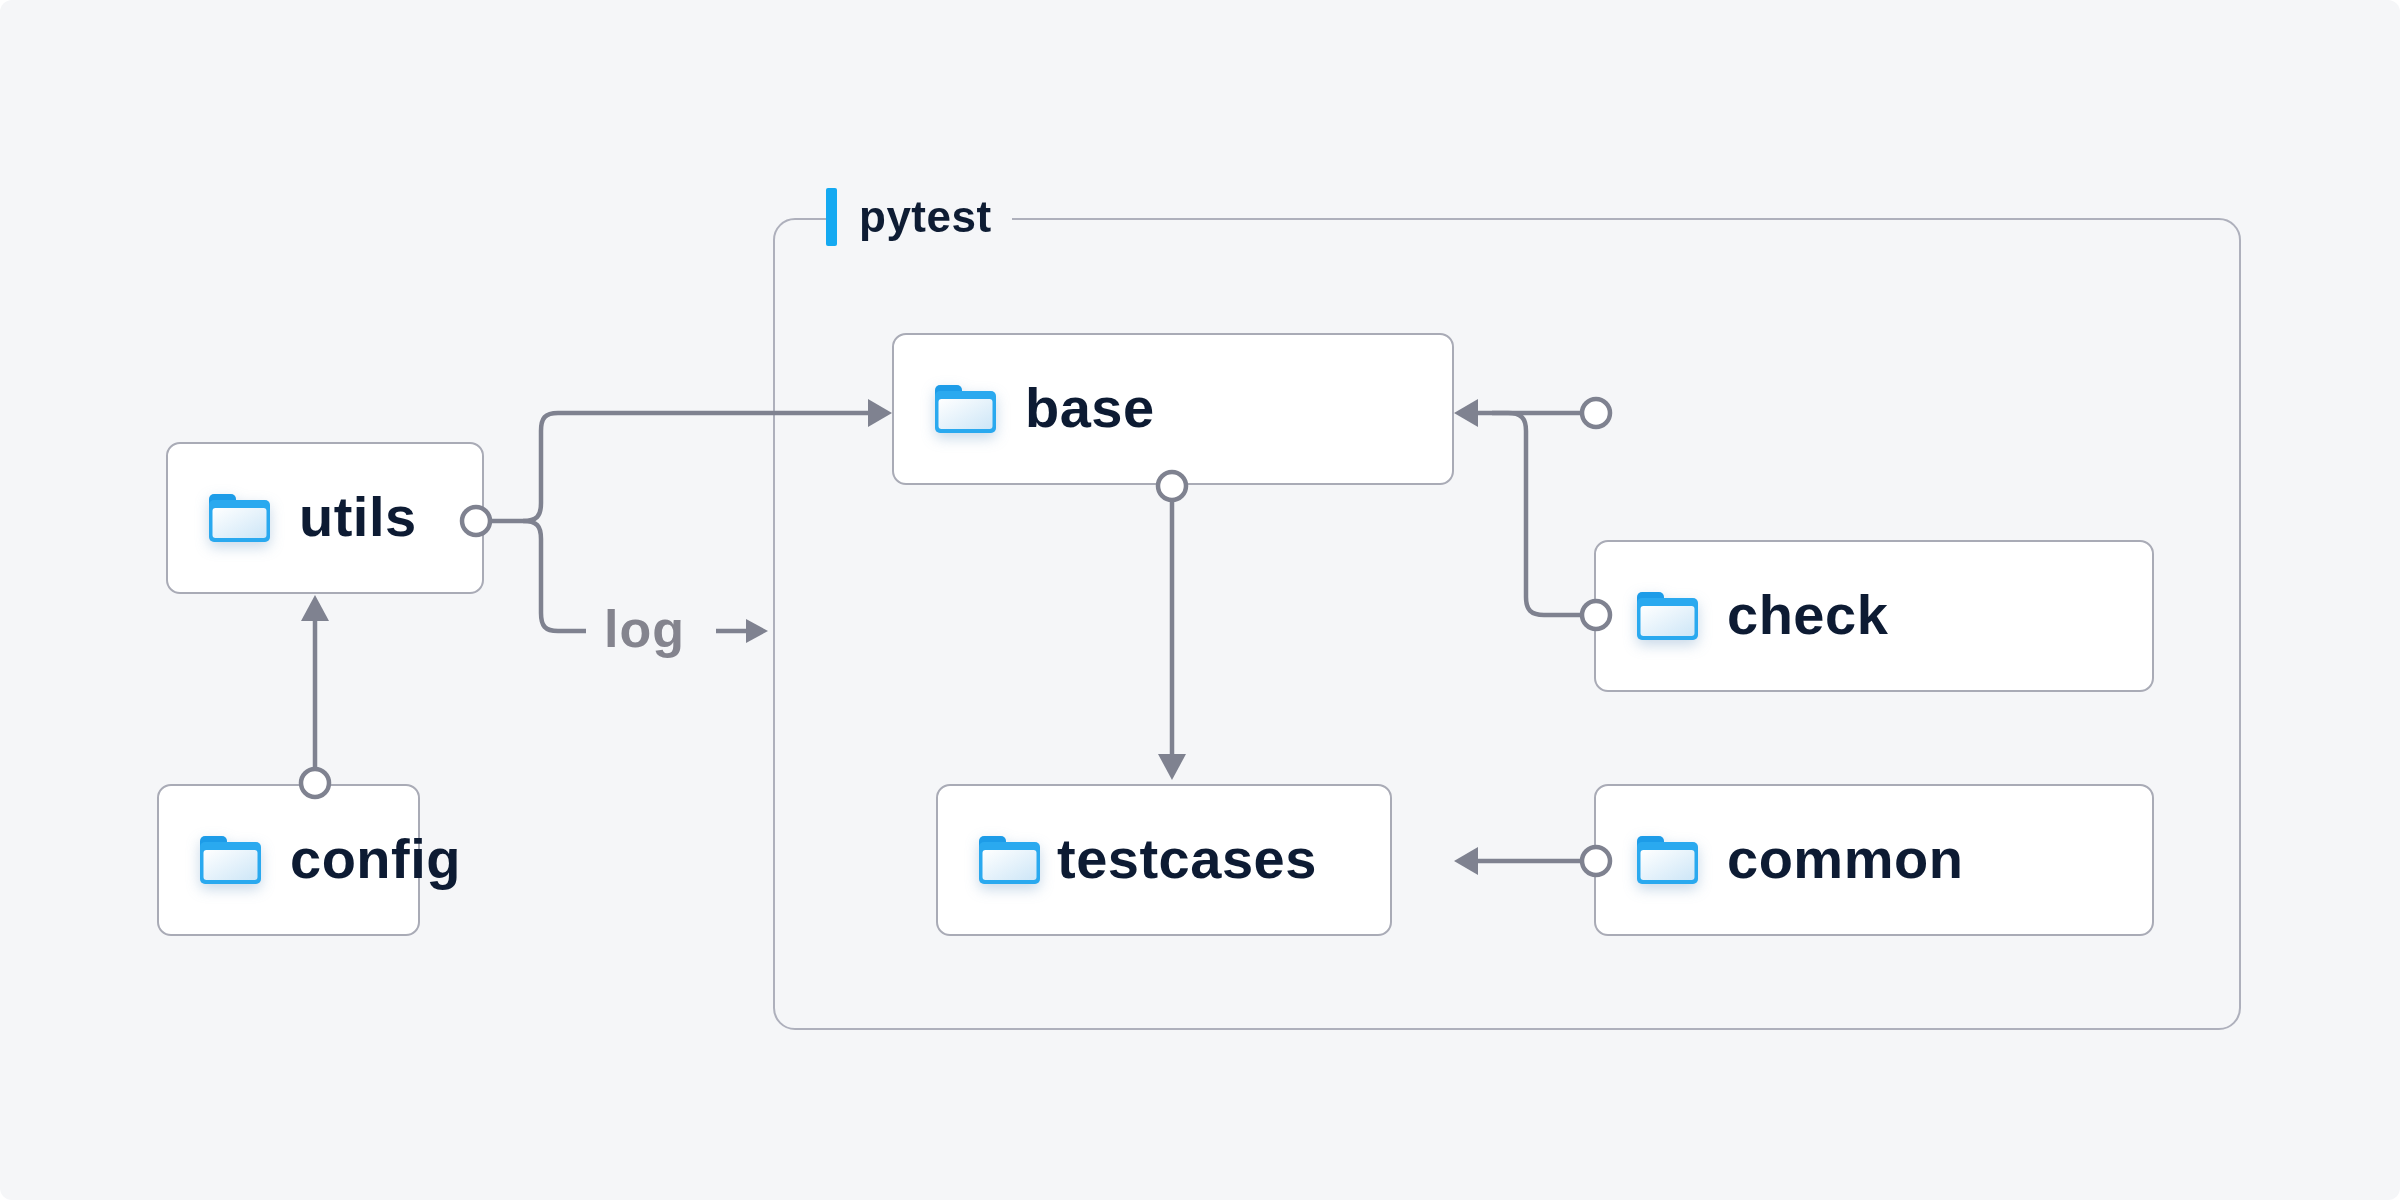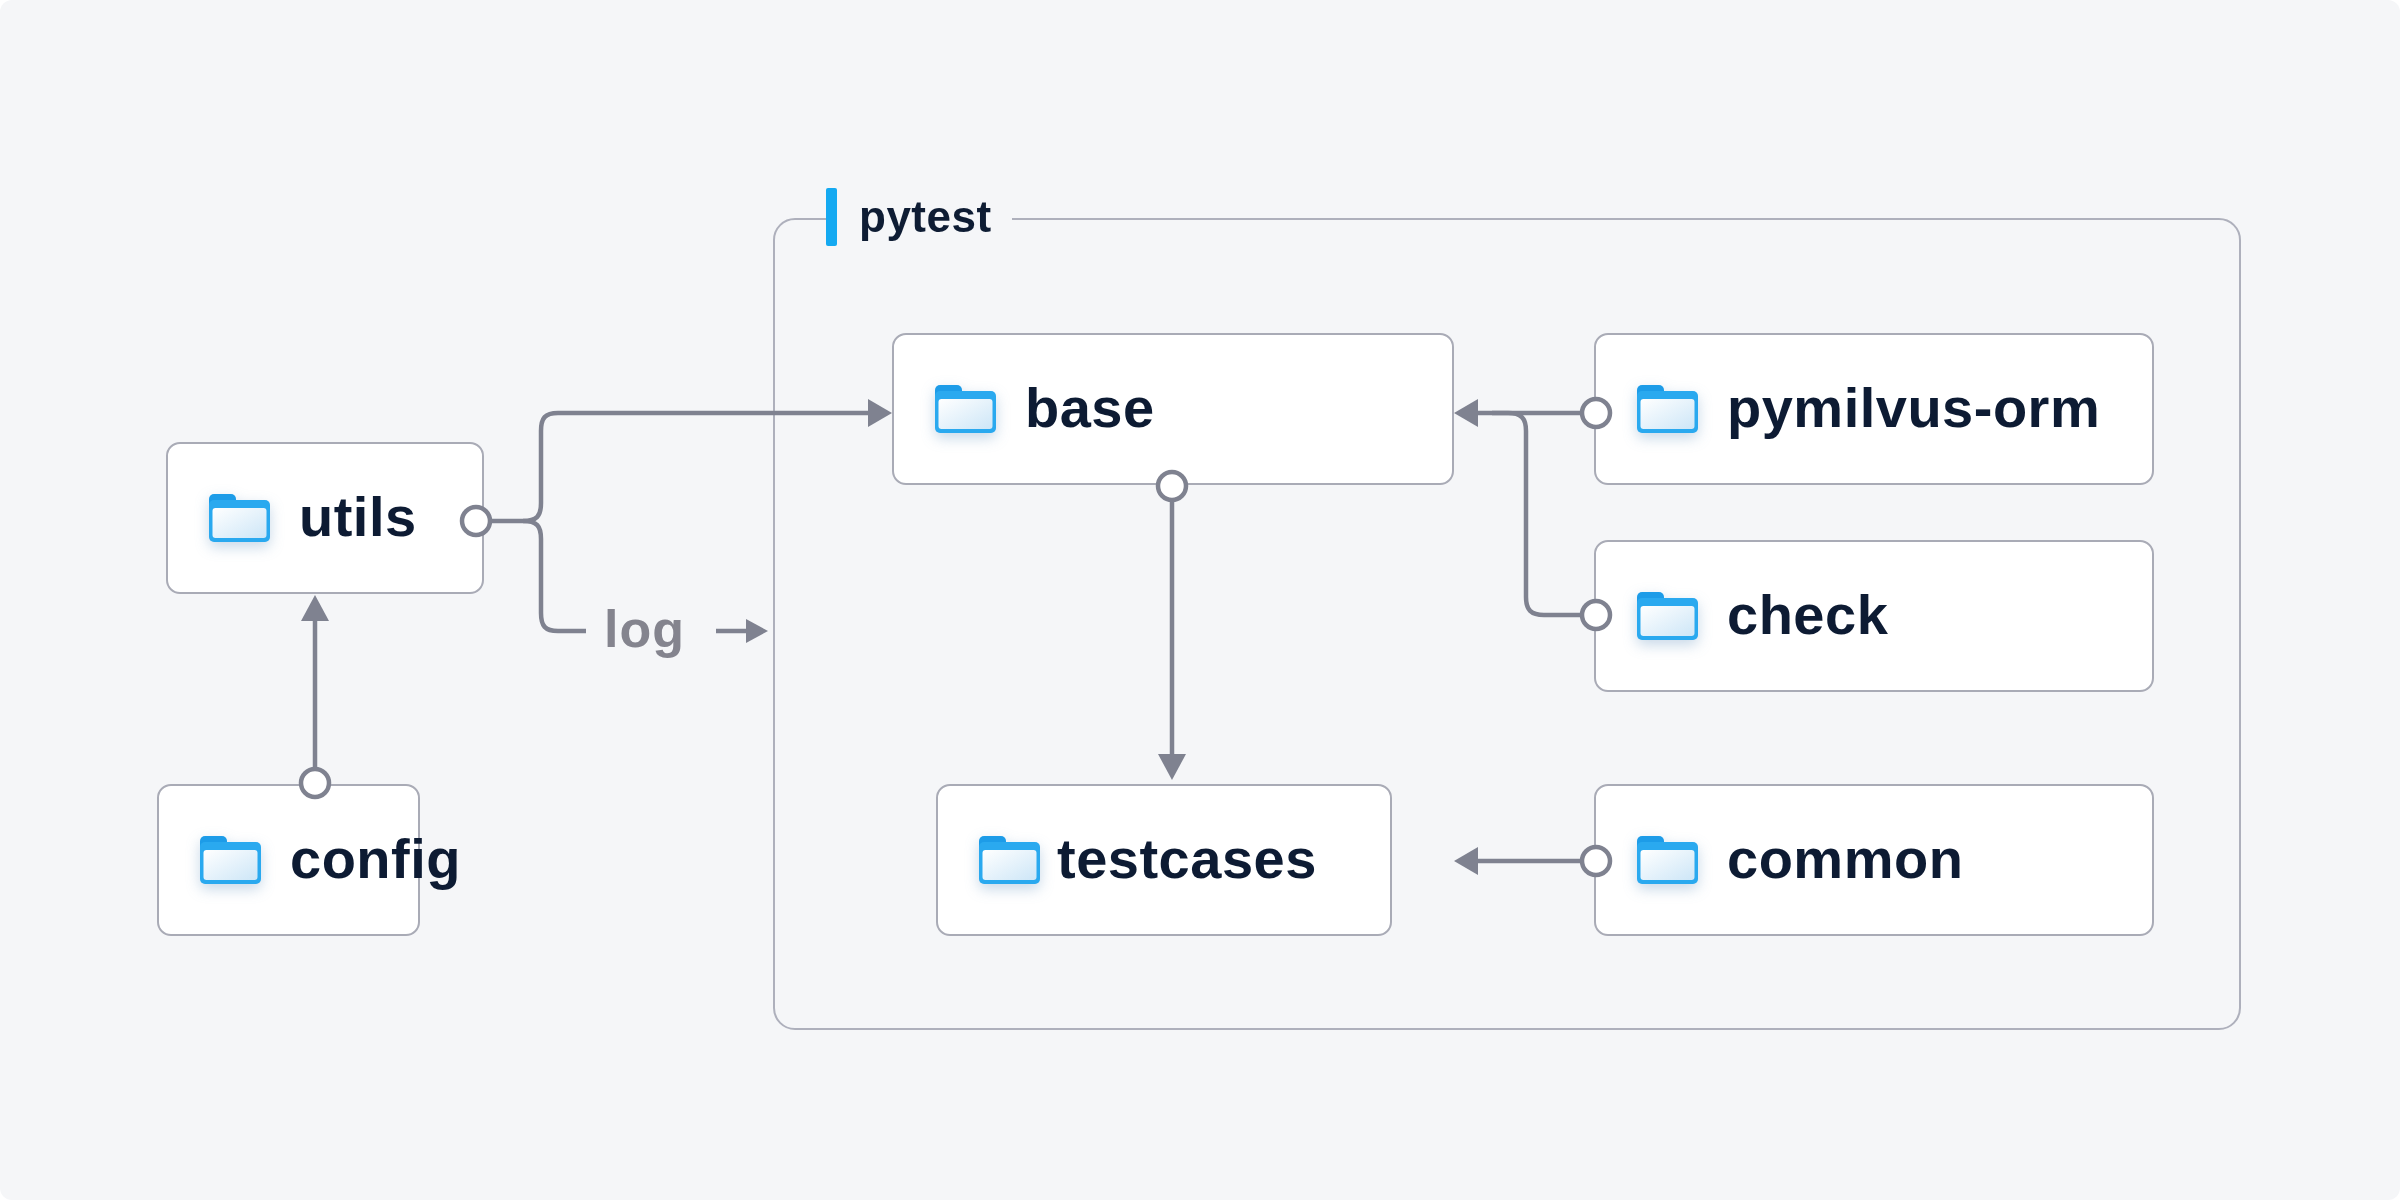--- a/index.html
+++ b/index.html
@@ -86,28 +86,20 @@
 
   <div class="node n-testcases">
     <svg class="folder" viewBox="0 0 63 50" width="63" height="50">
         <rect x="1" y="1" width="27" height="18" rx="5" fill="#1d9ce8"></rect>
         <rect x="1" y="7" width="61" height="42" rx="5" fill="#2aa9ef"></rect>
         <rect x="4.5" y="15" width="54" height="30" rx="3" fill="url(#fg)"></rect>
       </svg>
     <span class="nlabel">testcases</span>
   </div>
 
-  <div class="node n-pymilvus">
-    <svg class="folder" viewBox="0 0 63 50" width="63" height="50">
-        <rect x="1" y="1" width="27" height="18" rx="5" fill="#1d9ce8"></rect>
-        <rect x="1" y="7" width="61" height="42" rx="5" fill="#2aa9ef"></rect>
-        <rect x="4.5" y="15" width="54" height="30" rx="3" fill="url(#fg)"></rect>
-      </svg>
-    <span class="nlabel">pymilvus-orm</span>
-  </div>
 
   <div class="node n-check">
     <svg class="folder" viewBox="0 0 63 50" width="63" height="50">
         <rect x="1" y="1" width="27" height="18" rx="5" fill="#1d9ce8"></rect>
         <rect x="1" y="7" width="61" height="42" rx="5" fill="#2aa9ef"></rect>
         <rect x="4.5" y="15" width="54" height="30" rx="3" fill="url(#fg)"></rect>
       </svg>
     <span class="nlabel">check</span>
   </div>
 

